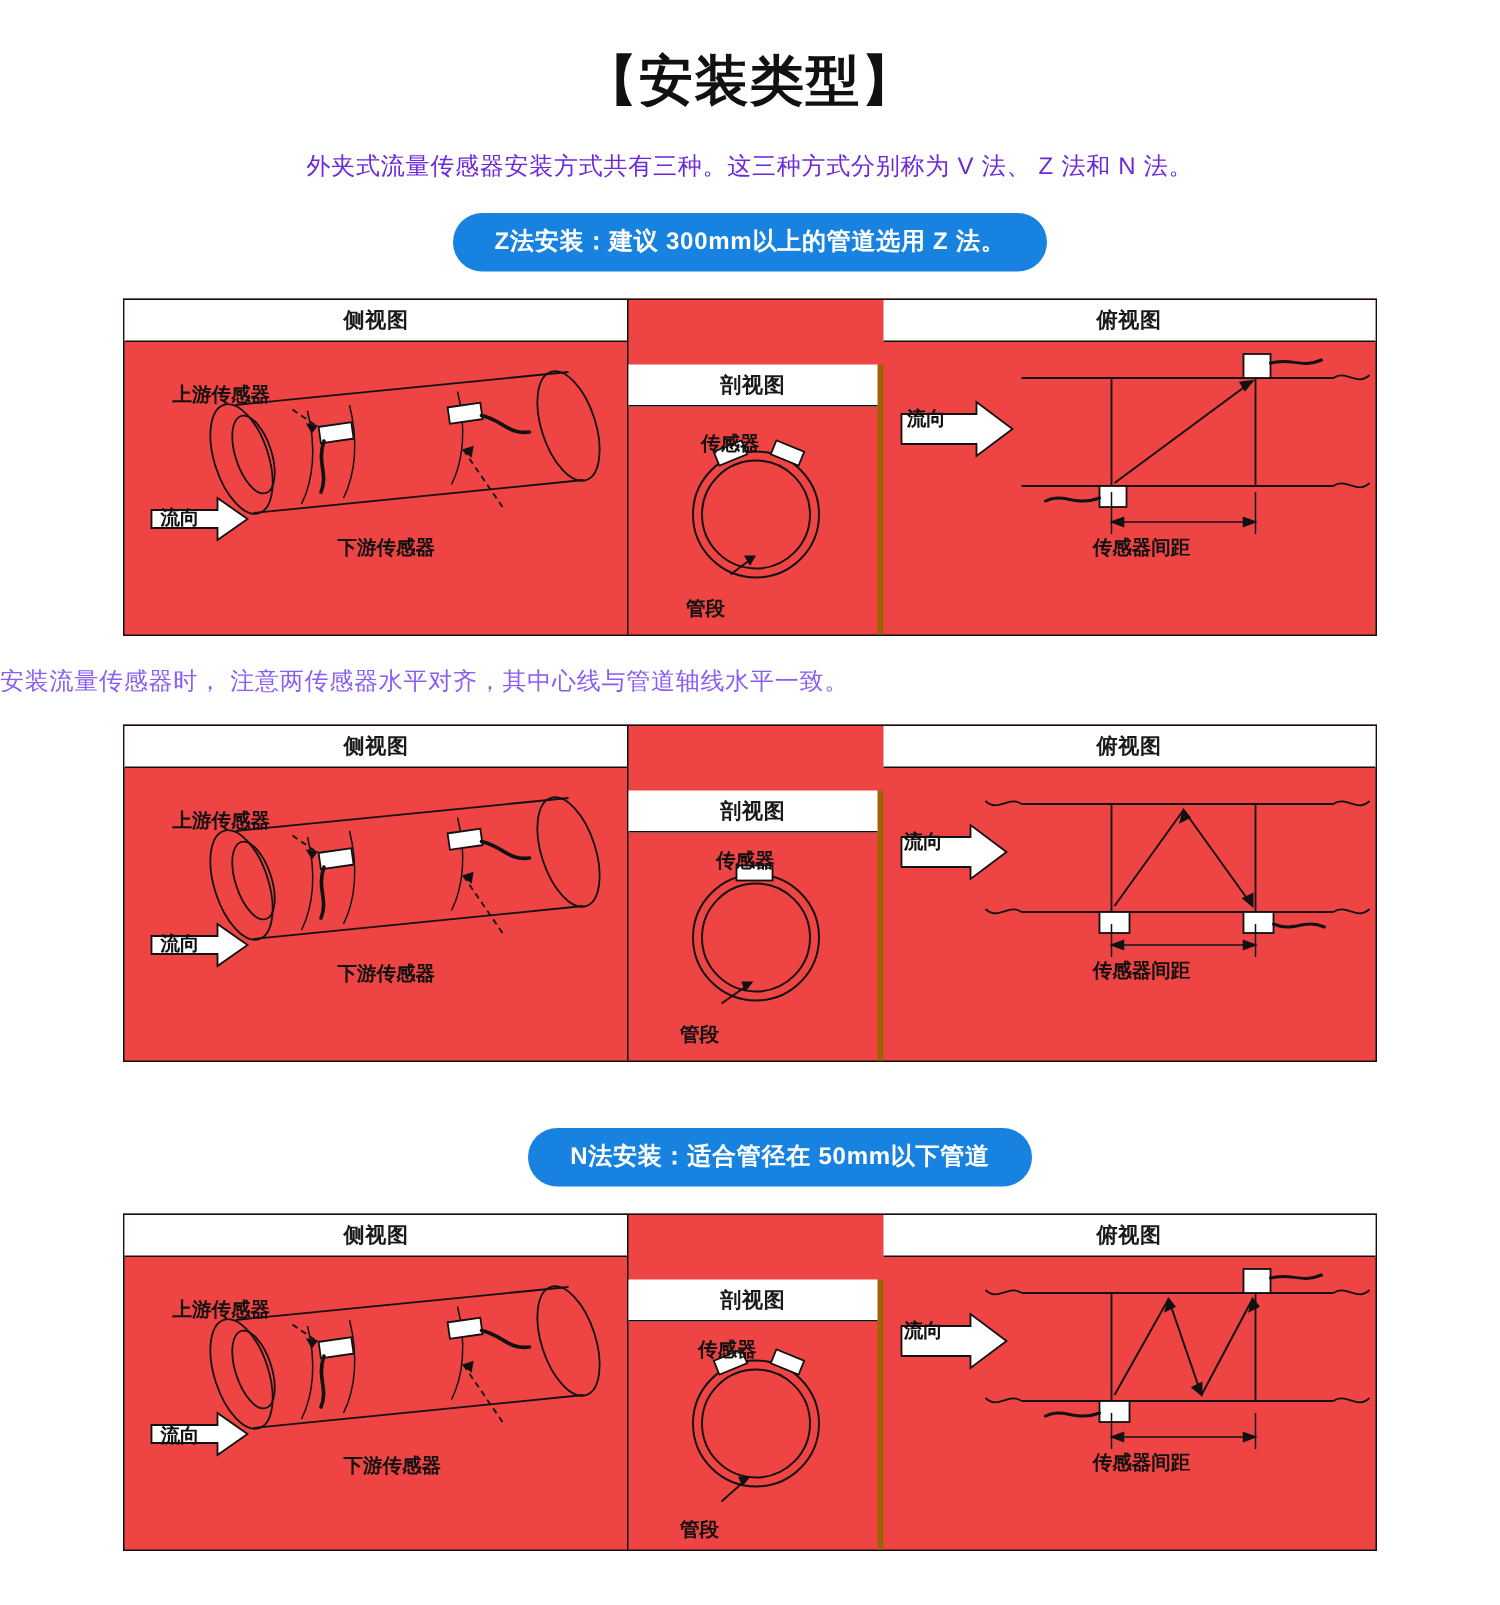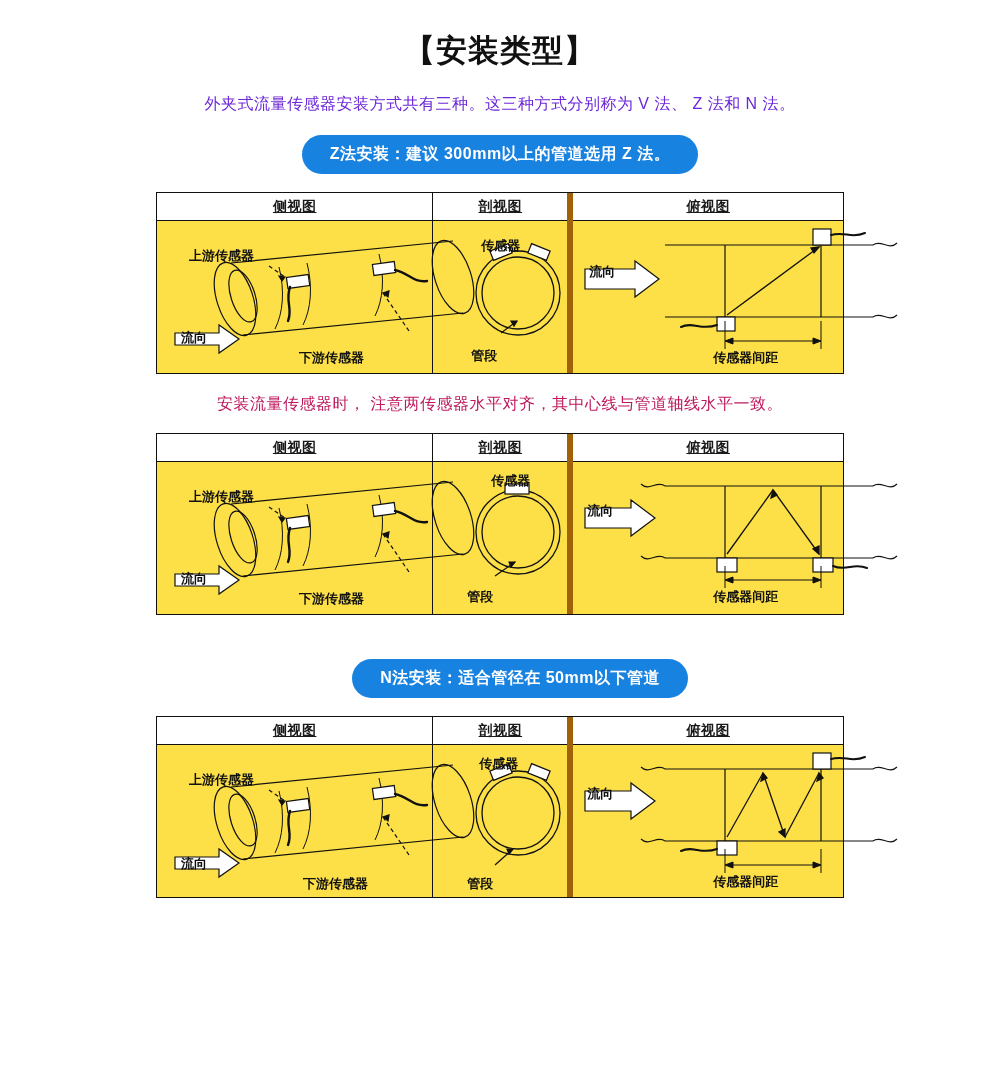--- a/index.html
+++ b/index.html
@@ -15,21 +15,21 @@
     position: relative;
     overflow: hidden;
   }
   .page {
     width: 1000px;
     height: 1070px;
     position: relative;
   }
   .main-title {
     text-align: center;
-    font-size: 31px;
+    font-size: 36px;
     font-weight: bold;
     letter-spacing: 1px;
     margin-top: 30px;
     color: #111;
   }
   .intro {
     text-align: center;
     font-size: 16px;
     margin-top: 22px;
     color: #6d28d9;
@@ -45,41 +45,39 @@
     background: #1782e0;
     color: #fff;
     border-radius: 22px;
     padding: 9px 28px;
     font-size: 16px;
     font-weight: bold;
     letter-spacing: 0.5px;
     white-space: nowrap;
   }
   .note {
-    text-align: center;
     font-size: 16px;
     margin-top: 20px;
-    color: #be185d;
+    color: #8b5cf6;
     letter-spacing: 0.5px;
   }
   .diagram-block {
-    width: 688px;
+    width: 836px;
     margin: 18px auto 0 auto;
     border: 1px solid #111;
     display: flex;
     box-sizing: border-box;
-    background: #fde047;
-    text-decoration: underline;
+    background: #ef4444;
   }
   .panel {
     box-sizing: border-box;
     position: relative;
   }
   .panel.side { width: 338px; border-right: 1px solid #111; }
-  .panel.section { width: 170px; border-right: 6px solid #a16207; }
+  .panel.section { width: 170px; border-right: 4px solid #a16207; margin-top: 43px; }
   .panel.top { width: 330px; }
   .panel-header {
     text-align: center;
     font-size: 14px;
     font-weight: bold;
     padding: 5px 0 4px 0;
     border-bottom: 1px solid #111;
     background: #fff;
     letter-spacing: 0.5px;
   }

